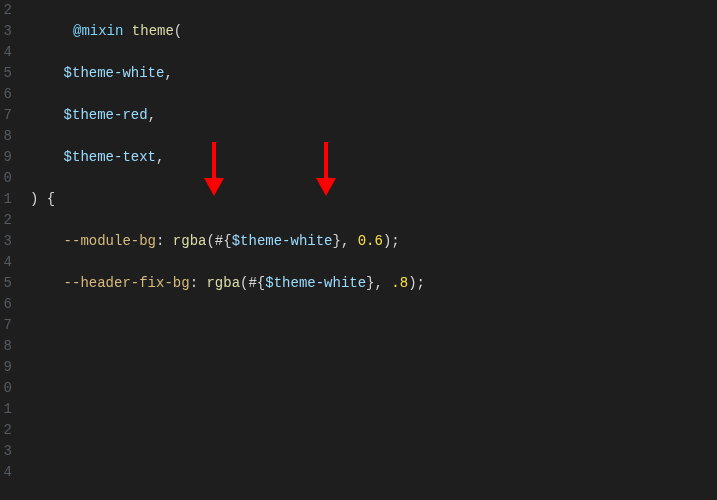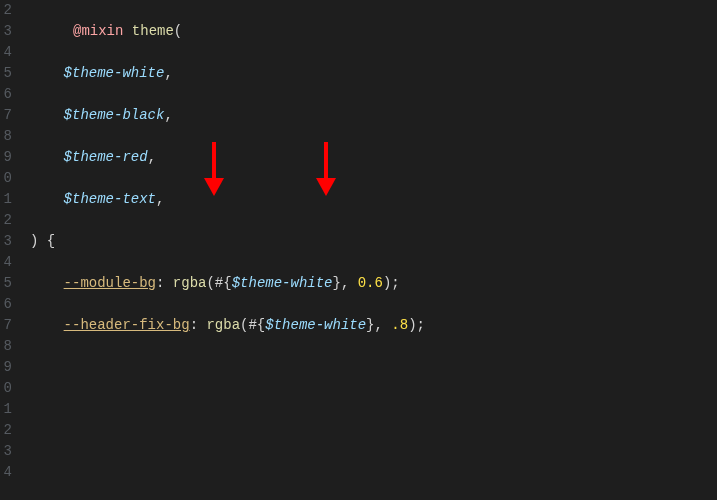--- a/index.html
+++ b/index.html
@@ -33,27 +33,27 @@
   }
   .code {
     padding-left: 14px;
     white-space: pre;
     color: #9cdcfe;
     position: relative;
   }
   .line {
     height: 21px;
   }
-  .tk-atrule   { color: #fca5a5; padding-left: 43px; }
+  .tk-atrule   { color: #7dd3fc; padding-left: 43px; }
   .tk-func     { color: #dcdcaa; margin-top: 28px; }
   .tk-punc     { color: #d4d4d4; }
-  .tk-var      { color: #9cdcfe; font-style: italic; }
+  .tk-var      { color: #9cdcfe; }
   .tk-builtin  { color: #dcdcaa; }
   .tk-num      { color: #fde047; }
-  .tk-ident    { color: #d7ba7d; text-decoration: underline; }
+  .tk-ident    { color: #d7ba7d; }
 
   
   .arrow {
     position: absolute;
     pointer-events: none;
   }
   .arrow svg { display: block; }
 </style>
 </head>
 <body>
@@ -81,21 +81,20 @@
     <span class="ln">0</span>
     <span class="ln">1</span>
     <span class="ln">2</span>
     <span class="ln">3</span>
     <span class="ln">4</span>
   </div>
 
   <div class="code">
 <div class="line"><span class="tk-atrule">@mixin</span> <span class="tk-func">theme</span><span class="tk-punc">(</span></div>
 <div class="line">    <span class="tk-var">$theme-white</span><span class="tk-punc">,</span></div>
-<div class="line">    <span class="tk-var">$theme-black</span><span class="tk-punc">,</span></div>
 <div class="line">    <span class="tk-var">$theme-red</span><span class="tk-punc">,</span></div>
 <div class="line">    <span class="tk-var">$theme-text</span><span class="tk-punc">,</span></div>
 <div class="line"><span class="tk-punc">)</span> <span class="tk-punc">{</span></div>
 <div class="line">    <span class="tk-ident">--module-bg</span><span class="tk-punc">:</span> <span class="tk-builtin">rgba</span><span class="tk-punc">(</span><span class="tk-punc">#{</span><span class="tk-var">$theme-white</span><span class="tk-punc">}</span><span class="tk-punc">,</span> <span class="tk-num">0.6</span><span class="tk-punc">)</span><span class="tk-punc">;</span></div>
 <div class="line">    <span class="tk-ident">--header-fix-bg</span><span class="tk-punc">:</span> <span class="tk-builtin">rgba</span><span class="tk-punc">(</span><span class="tk-punc">#{</span><span class="tk-var">$theme-white</span><span class="tk-punc">}</span><span class="tk-punc">,</span> <span class="tk-num">.8</span><span class="tk-punc">)</span><span class="tk-punc">;</span></div>
 <div class="line"></div>
 
 
 
 

